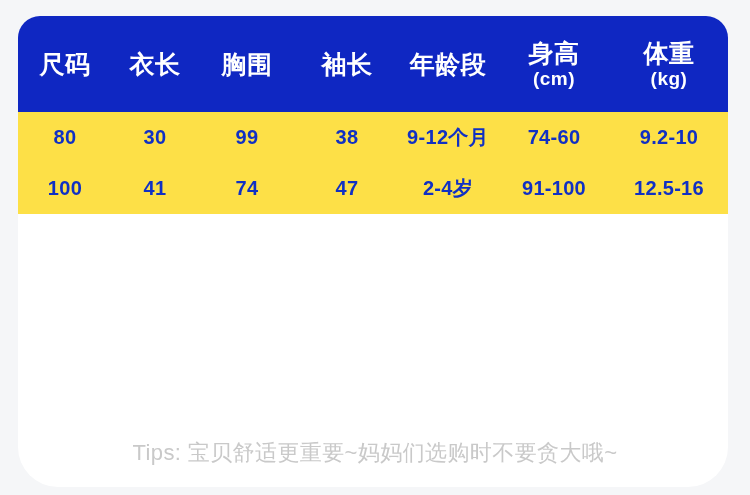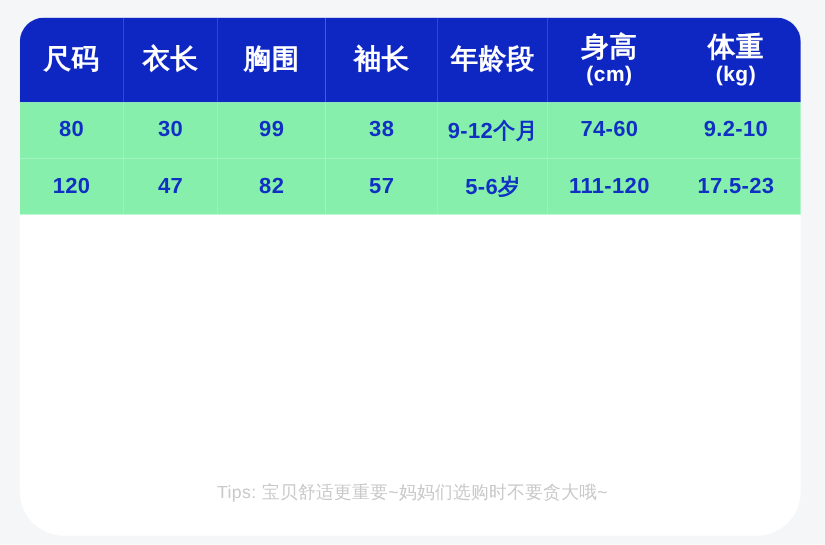--- a/index.html
+++ b/index.html
@@ -43,21 +43,21 @@
   .table col.c-bust    { width: 98px; }
   .table col.c-sleeve  { width: 102px; }
   .table col.c-age     { width: 100px; }
   .table col.c-height  { width: 112px; }
   .table col.c-weight  { width: 118px; }
 
   thead tr {
     background: #0f27c2;
   }
   thead th {
-    height: 77px;
+    height: 96px;
     color: #ffffff;
     font-size: 25px;
     font-weight: bold;
     text-align: center;
     vertical-align: middle;
     letter-spacing: 0.5px;
     padding: 0;
   }
   .th-inner {
     display: flex;
@@ -71,40 +71,40 @@
     font-weight: bold;
   }
   .th-unit {
     font-size: 19px;
     font-weight: bold;
     margin-top: 3px;
   }
   tbody tr {
     height: 51px;
   }
-  tbody tr.odd  { background: #86efac; }
+  tbody tr.odd  { background: #fde047; }
   tbody tr.even { background: #ededed; }
   tbody td {
     color: #1030c4;
     font-size: 20px;
     font-weight: bold;
     text-align: center;
     vertical-align: middle;
     padding: 0;
     white-space: nowrap;
     letter-spacing: 0.3px;
   }
   .footer-tip {
     position: absolute;
     left: 0;
     right: 0;
     top: 438px;
     text-align: center;
     color: #c9c9c9;
-    font-size: 16px;
+    font-size: 22px;
     font-weight: normal;
     letter-spacing: 0.4px;
   }
 </style>
 </head>
 <body>
 
 <div id="page">
   <div class="card">
 
@@ -163,27 +163,27 @@
           <tr class="odd">
             <td>80</td>
             <td>30</td>
             <td>99</td>
             <td>38</td>
             <td>9-12个月</td>
             <td>74-60</td>
             <td>9.2-10</td>
           </tr>
           <tr class="odd">
-            <td>120</td>
+            <td>100</td>
+            <td>41</td>
+            <td>74</td>
             <td>47</td>
-            <td>82</td>
-            <td>57</td>
-            <td>5-6岁</td>
-            <td>111-120</td>
-            <td>17.5-23</td>
+            <td>2-4岁</td>
+            <td>91-100</td>
+            <td>12.5-16</td>
           </tr>
         </tbody>
     </table>
 
   </div>
 
   <div class="footer-tip">Tips: 宝贝舒适更重要~妈妈们选购时不要贪大哦~</div>
 </div>
 
 </body></html>

